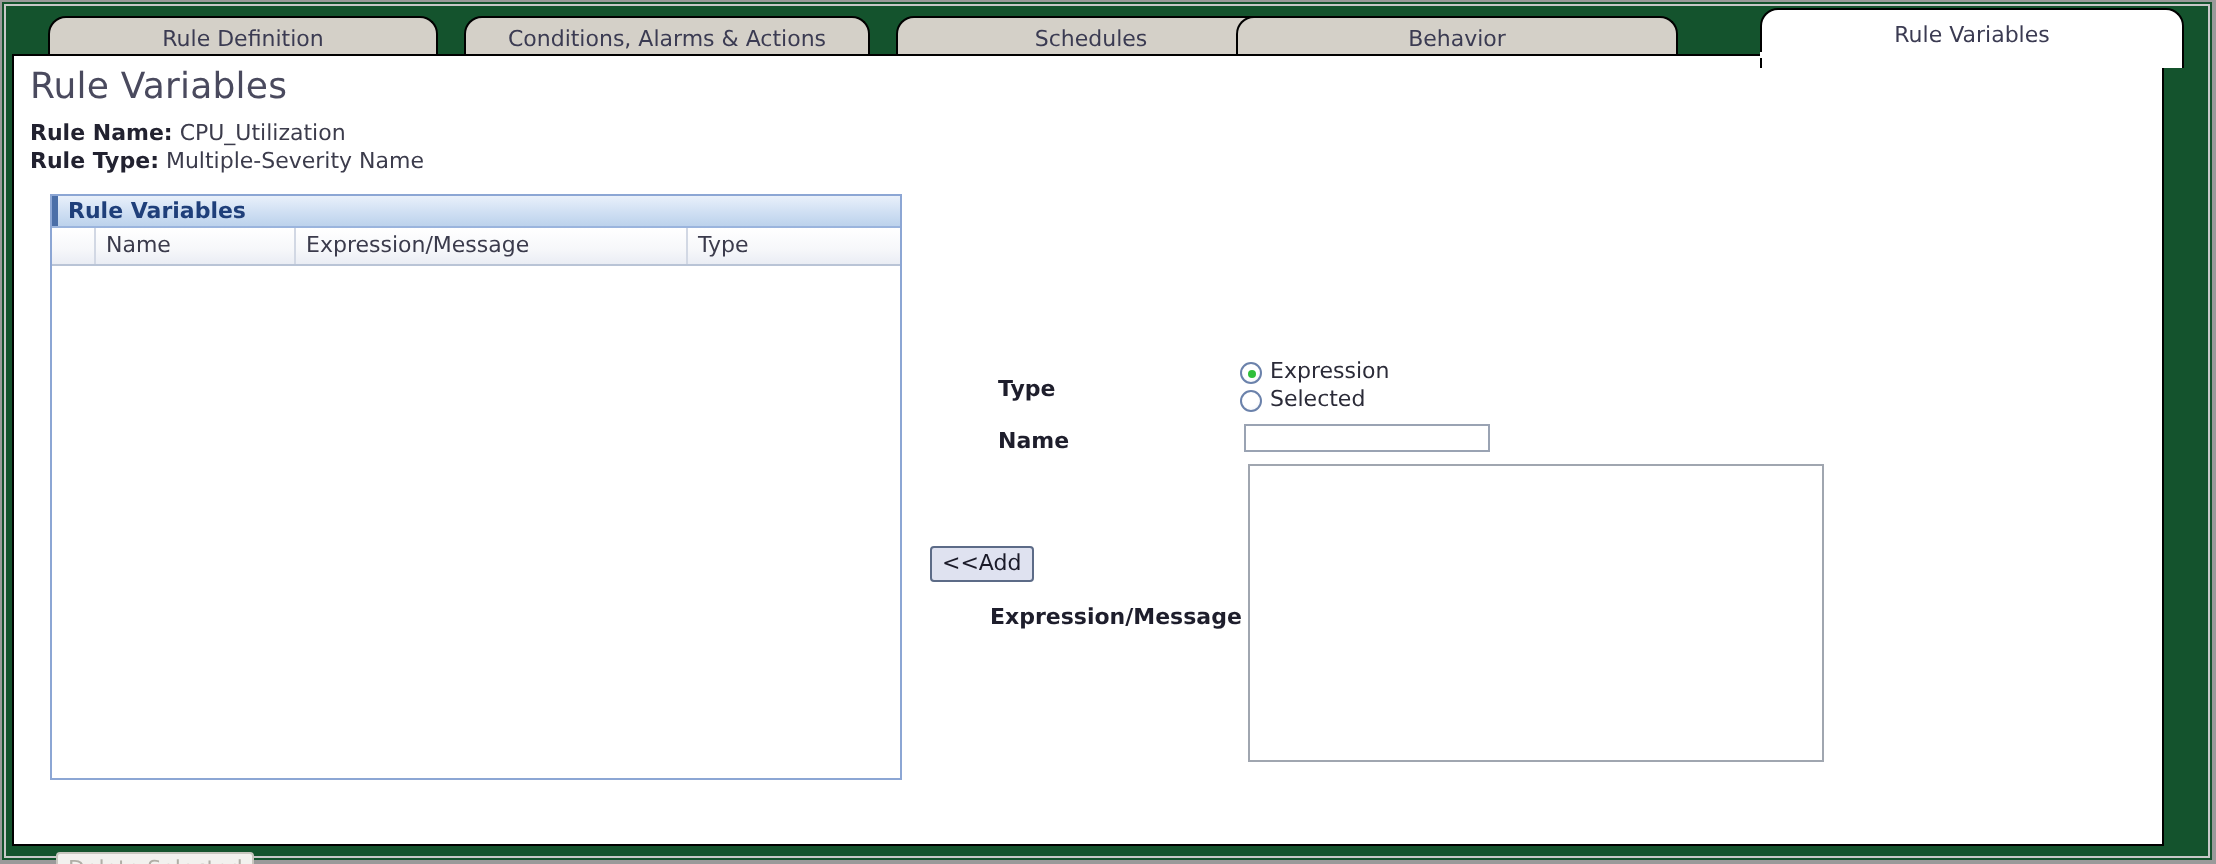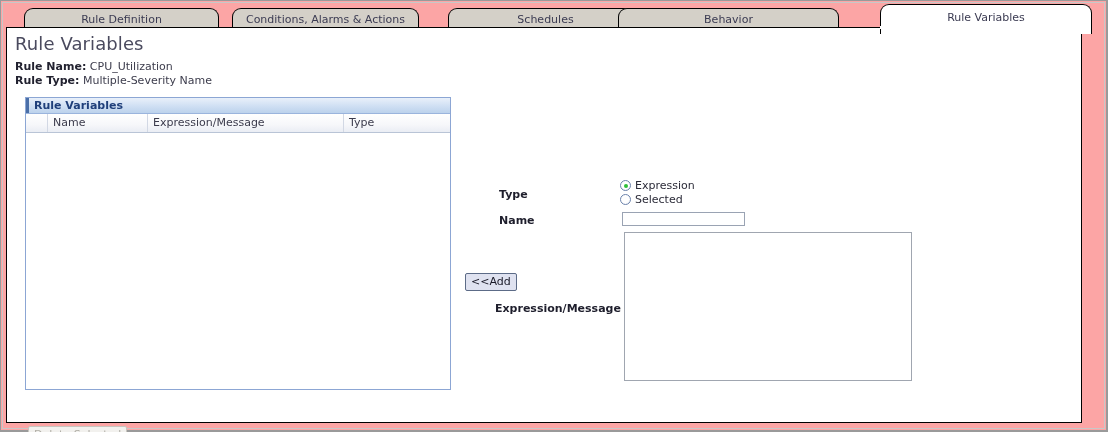--- a/index.html
+++ b/index.html
@@ -12,21 +12,21 @@
     font-size: 11px;
     color: #3a3a4a;
   }
 
   
   #app {
     position: relative;
     width: 1108px;
     height: 432px;
     box-sizing: border-box;
-    background: #fca5a5;
+    background: #14532d;
     overflow: hidden;
   }
   .win-frame {
     position: absolute;
     left: 0; top: 0;
     width: 1108px; height: 432px;
     box-sizing: border-box;
     border: 1px solid #9a9a9a;
     border-right-width: 2px;
     border-bottom-width: 2px;
@@ -220,21 +220,21 @@
     color: #1e1e2c;
     white-space: nowrap;
   }
   .lbl-type  { left: 492px; top: 160px; }
   .lbl-name  { left: 492px; top: 186px; }
   .lbl-expr  { left: 488px; top: 274px; }
 
   .radio-row {
     position: absolute;
     display: flex;
-    align-items: flex-start;
+    align-items: flex-end;
     gap: 4px;
     cursor: pointer;
     white-space: nowrap;
   }
   .radio-row.r-expr { left: 613px; top: 152px; }
   .radio-row.r-msg  { left: 613px; top: 166px; }
   .radio {
     width: 11px;
     height: 11px;
     box-sizing: border-box;
@@ -290,21 +290,21 @@
     outline: none;
   }
 </style>
 </head>
 <body>
 
 <div id="app">
 
   <div class="tabstrip">
     <div class="tab" style="left:18px;  width:195px;">Rule Definition</div>
-    <div class="tab" style="left:226px; width:187px;">Conditions, Alarms &amp; Actions</div>
+    <div class="tab" style="left:226px; width:203px;">Conditions, Alarms &amp; Actions</div>
     <div class="tab" style="left:442px; width:195px;text-align:center;">Schedules</div>
     <div class="tab" style="left:612px; width:221px;">Behavior</div>
     <div class="tab active" style="left:874px; width:212px;">Rule Variables</div>
   </div>
 
   <div class="content">
 
     <div class="page-title">Rule Variables</div>
 
     <div class="meta r1">

